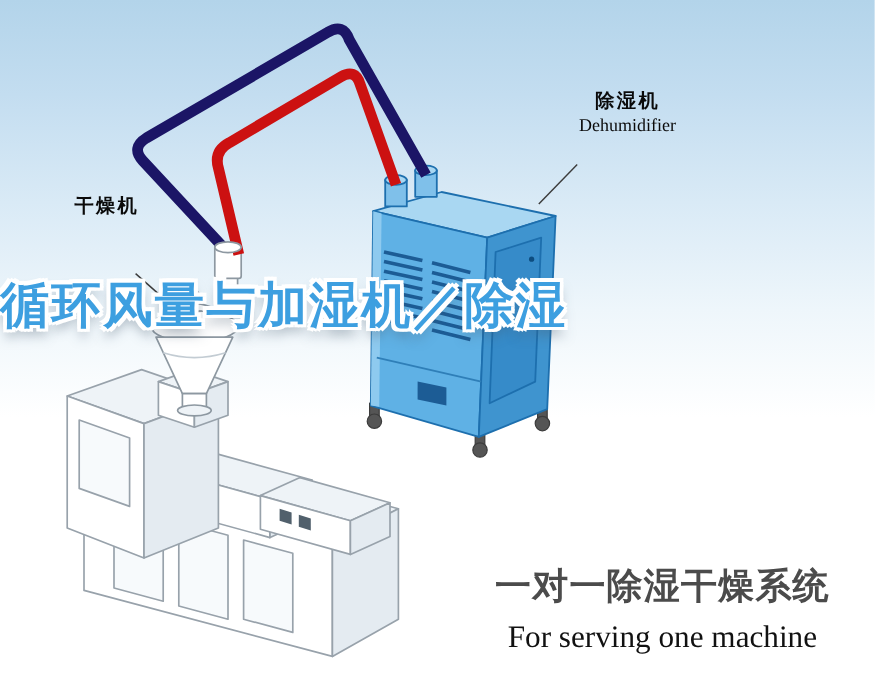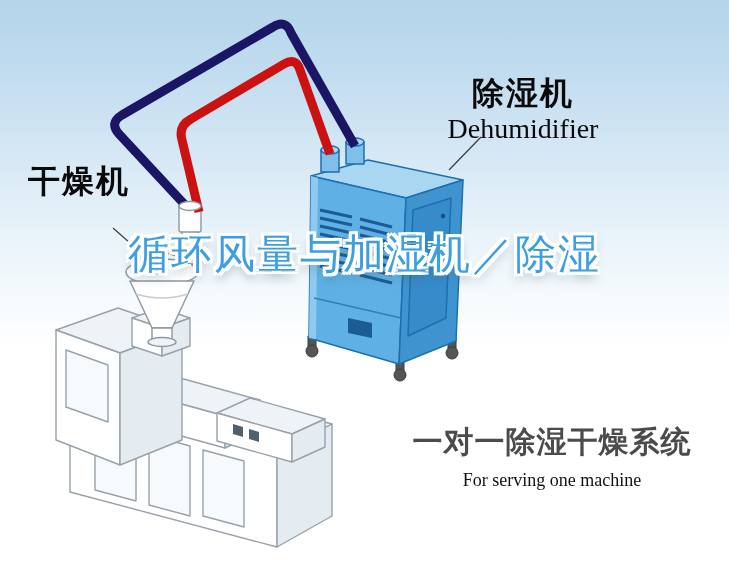--- a/index.html
+++ b/index.html
@@ -5,38 +5,37 @@
   html,body{margin:0;padding:0;background:#fff;}
   .stage{
     position:relative;
     width:729px;height:561px;
     overflow:hidden;
     background:linear-gradient(180deg,#b3d4ea 0%,#c3ddf0 14%,#d9eaf6 30%,#eef6fb 46%,#ffffff 62%,#ffffff 100%);
     font-family:"Liberation Sans",sans-serif;
   }
   .illustration{position:absolute;left:0;top:0;}
   .machine-label{position:absolute;text-align:center;line-height:1.1;}
-  .machine-label .cn{font-size:32px;font-weight:700;color:#0a0a0a;letter-spacing:2px;font-family:Liberation Serif, serif;}
-  .machine-label .en{font-family:"Liberation Serif",serif;font-size:28px;color:#0a0a0a;margin-top:3px;}
-  .hopper-label{left:14px;top:164px;width:130px;}
+  .machine-label .cn{font-size:16px;font-weight:700;color:#0a0a0a;letter-spacing:2px;font-family:Liberation Serif, serif;}
+  .machine-label .en{font-family:"Liberation Serif",serif;font-size:15px;color:#0a0a0a;margin-top:3px;}
+  .hopper-label{left:24px;top:164px;width:130px;}
   .dehu-label{left:443px;top:76px;width:160px;}
   .title{
     position:absolute;left:0;right:0;top:231px;
-    text-align:center;
-    font-weight:400;font-size:41px;line-height:1.16;letter-spacing:2px;
+    font-weight:700;font-size:41px;line-height:1.16;letter-spacing:2px;
     color:#3d9fe0;
     text-shadow:
       -3px -3px 0 #fff, 0 -3px 0 #fff, 3px -3px 0 #fff,
       -3px 0 0 #fff, 3px 0 0 #fff,
       -3px 3px 0 #fff, 0 3px 0 #fff, 3px 3px 0 #fff,
       0 7px 10px rgba(70,90,110,.5);
   }
-  .caption{position:absolute;left:402px;top:422px;width:300px;text-align:center;}
+  .caption{position:absolute;left:402px;top:468px;width:300px;text-align:center;}
   .caption .cn{font-size:30px;font-weight:700;color:#4b4b4b;letter-spacing:1px;}
-  .caption .en{font-family:"Liberation Serif",serif;font-size:18px;color:#111;margin-top:7px;text-align:center;}
+  .caption .en{font-family:"Liberation Serif",serif;font-size:26px;color:#111;margin-top:7px;text-align:center;}
 </style>
 </head>
 <body>
 
 <div class="stage">
 
   <svg class="illustration" width="729" height="561" viewBox="0 0 729 561">
 
     <g stroke="#98a2ab" stroke-width="1.4" stroke-linejoin="round" fill="#ffffff">
       <polygon points="125,368 332,424 277,452 70,395" fill="#eef3f7"></polygon>

